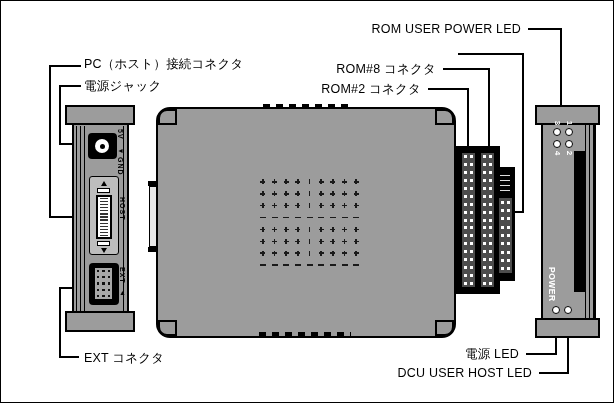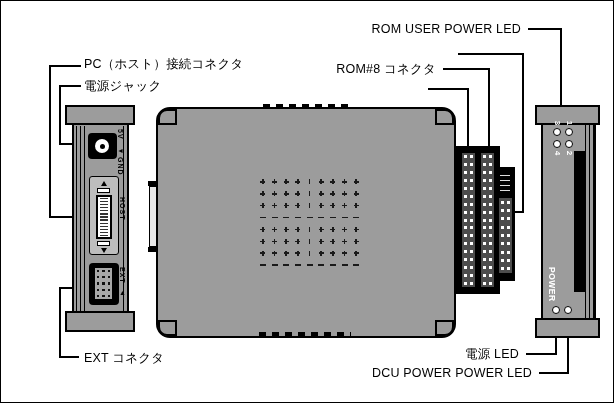--- a/index.html
+++ b/index.html
@@ -33,22 +33,23 @@
 </head>
 <body>
 
 <div class="stage">
 
   <div class="lbl" style="left:83px;top:56px">PC（ホスト）接続コネクタ</div>
   <div class="lbl" style="left:83px;top:78px">電源ジャック</div>
   <div class="lbl" style="right:92px;top:21px;text-align:right">ROM USER POWER LED</div>
   <div class="lbl" style="left:83px;top:350px">EXT コネクタ</div>
   <div class="lbl" style="right:177px;top:61px;text-align:right">ROM#8 コネクタ</div>
+  <div class="lbl" style="right:192px;top:81px;text-align:right">ROM#2 コネクタ</div>
   <div class="lbl" style="right:94px;top:346px;text-align:right">電源 LED</div>
-  <div class="lbl" style="right:81px;top:365px;text-align:right">DCU POWER POWER LED</div>
+  <div class="lbl" style="right:81px;top:365px;text-align:right">DCU USER HOST LED</div>
 
   <div class="ln" style="left:48px;top:64px;width:32px;height:2px"></div>
   <div class="ln" style="left:48px;top:64px;width:2px;height:153px"></div>
   <div class="ln" style="left:48px;top:215px;width:40px;height:2px"></div>
 
   <div class="ln" style="left:58px;top:84px;width:22px;height:2px"></div>
   <div class="ln" style="left:58px;top:84px;width:2px;height:60px"></div>
   <div class="ln" style="left:58px;top:142px;width:29px;height:2px"></div>
 
   <div class="ln" style="left:58px;top:286px;width:30px;height:2px"></div>

